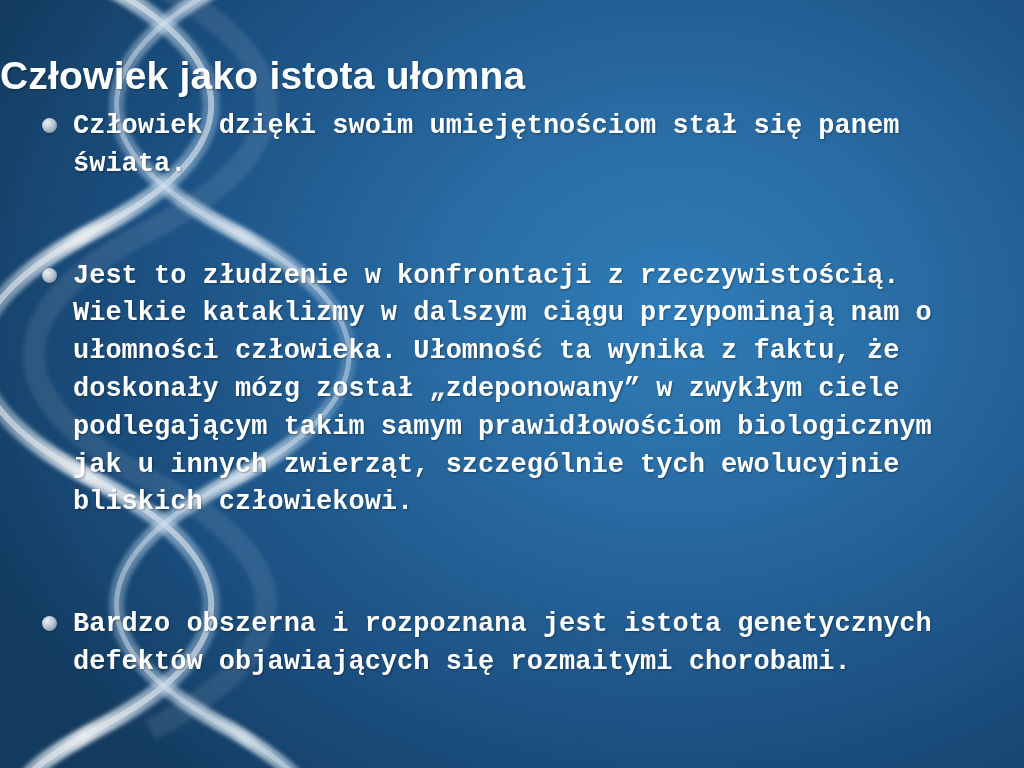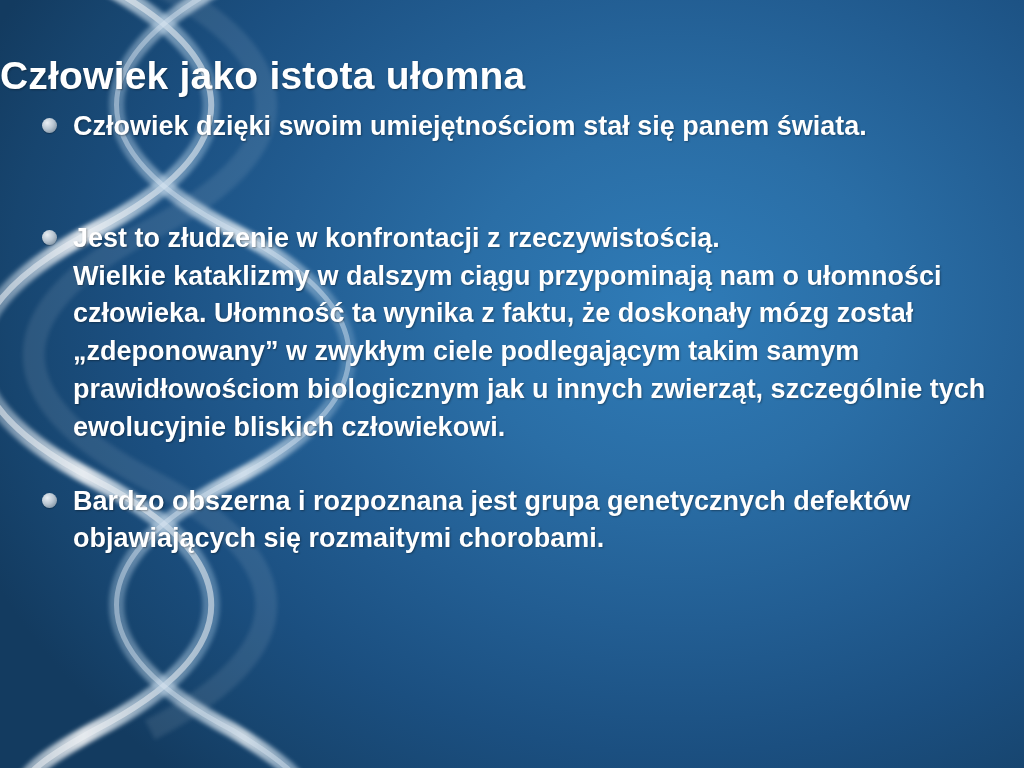--- a/index.html
+++ b/index.html
@@ -69,31 +69,31 @@
     height: 15px;
     margin-top: 10px;
     margin-right: 16px;
     border-radius: 50%;
     background: radial-gradient(circle at 35% 32%, #e9eef3 0%, #b9c6d2 45%, #8c9dac 75%, #6f8291 100%);
     box-shadow: 0 1px 1px rgba(0,0,0,0.25);
   }
 
   .bullet-text {
     flex: 1 1 auto;
-    font-family: Liberation Sans, sans-serif;
+    font-family: Liberation Mono, monospace;
     font-weight: bold;
     font-size: 27px;
     line-height: 1.40;
     color: #ffffff;
     text-shadow: 1px 1px 2px rgba(0,0,0,0.35);
     white-space: pre-line;
   }
 
   .bullet-row.b1 { margin-bottom: 74px; }
-  .bullet-row.b2 { margin-bottom: 36px; }
+  .bullet-row.b2 { margin-bottom: 84px; }
   .bullet-row.b3 { margin-bottom: 0; }
 </style>
 </head>
 <body>
 
 <div id="slide">
 
   <svg id="dna" viewBox="0 0 360 768" xmlns="http://www.w3.org/2000/svg" aria-hidden="true">
     <defs>
       <linearGradient id="strandA" x1="0" y1="0" x2="1" y2="0">
@@ -157,17 +157,17 @@
     </div>
 
     <div class="bullet-row b2">
       <span class="bullet-marker"></span>
       <span class="bullet-text">Jest to złudzenie w konfrontacji z rzeczywistością.
 Wielkie kataklizmy w dalszym ciągu przypominają nam o ułomności    człowieka. Ułomność ta wynika z faktu, że doskonały mózg został „zdeponowany” w zwykłym ciele podlegającym takim samym prawidłowościom biologicznym jak u innych zwierząt, szczególnie tych ewolucyjnie bliskich człowiekowi.</span>
     </div>
 
     <div class="bullet-row b3">
       <span class="bullet-marker"></span>
-      <span class="bullet-text">Bardzo obszerna i rozpoznana jest grupa genetycznych defektów objawiających się rozmaitymi chorobami.</span>
+      <span class="bullet-text">Bardzo obszerna i rozpoznana jest istota genetycznych defektów objawiających się rozmaitymi chorobami.</span>
     </div>
 
   </div>
 </div>
 
 </body></html>

